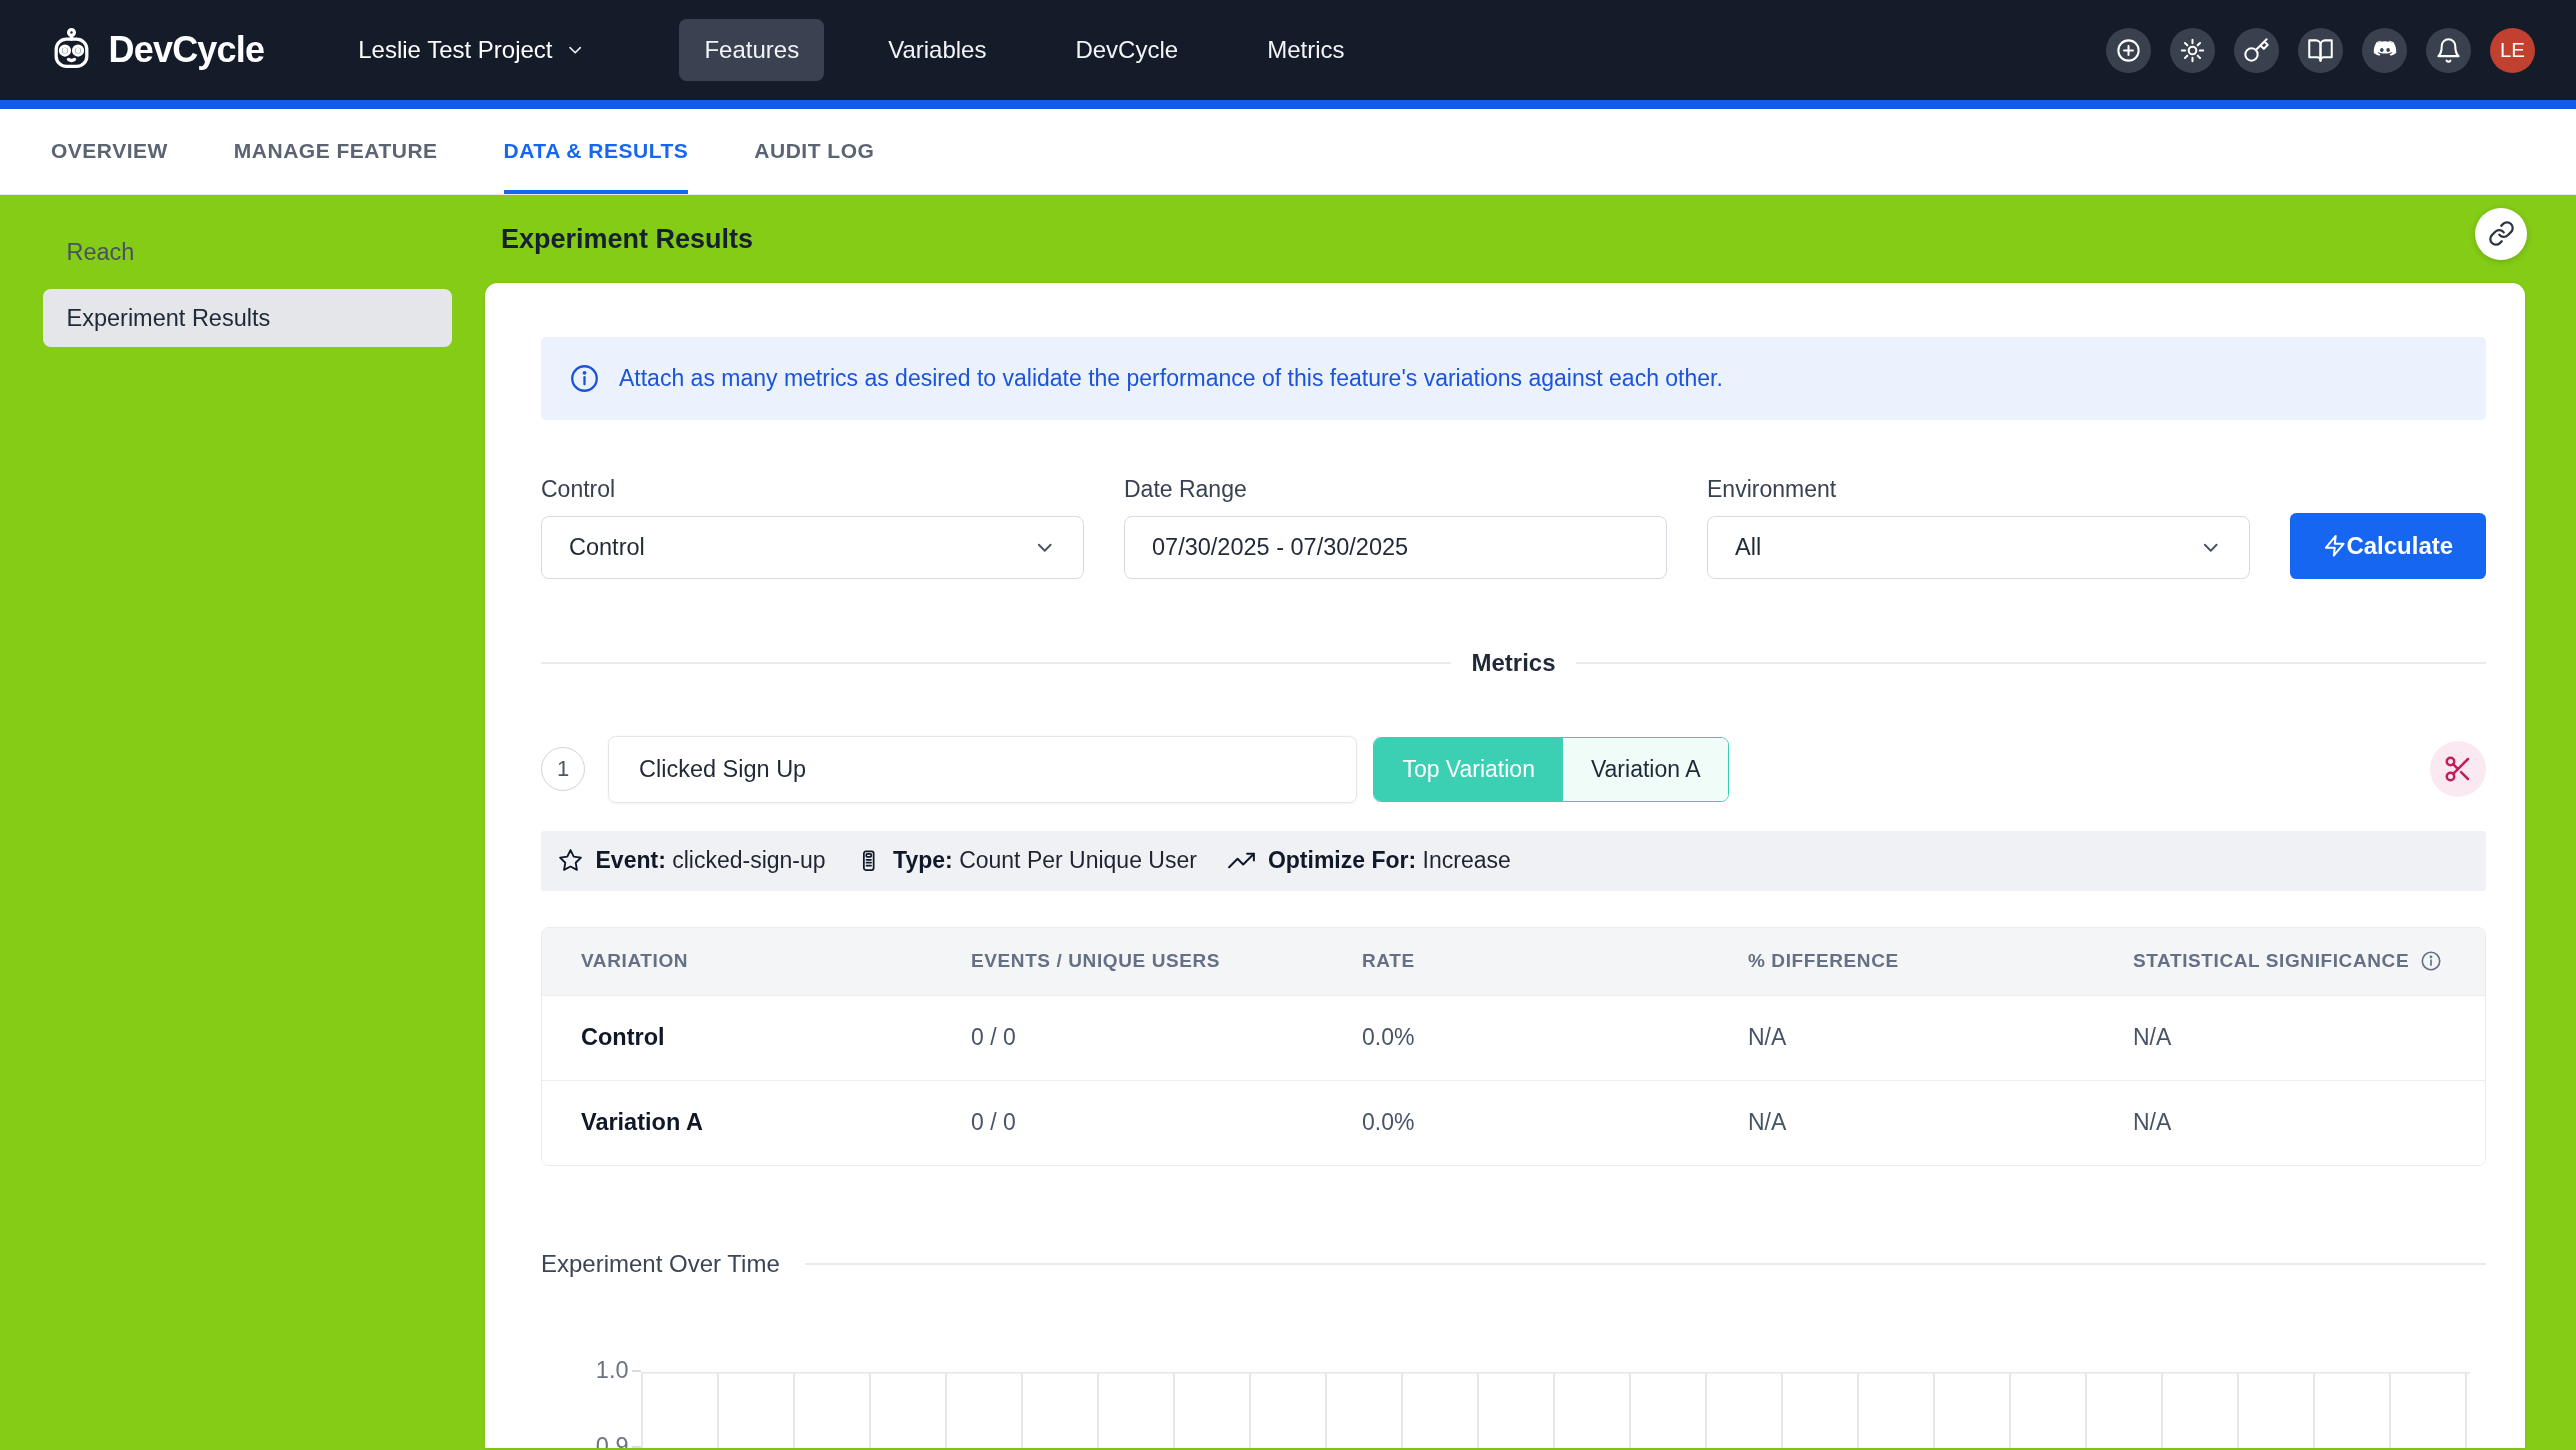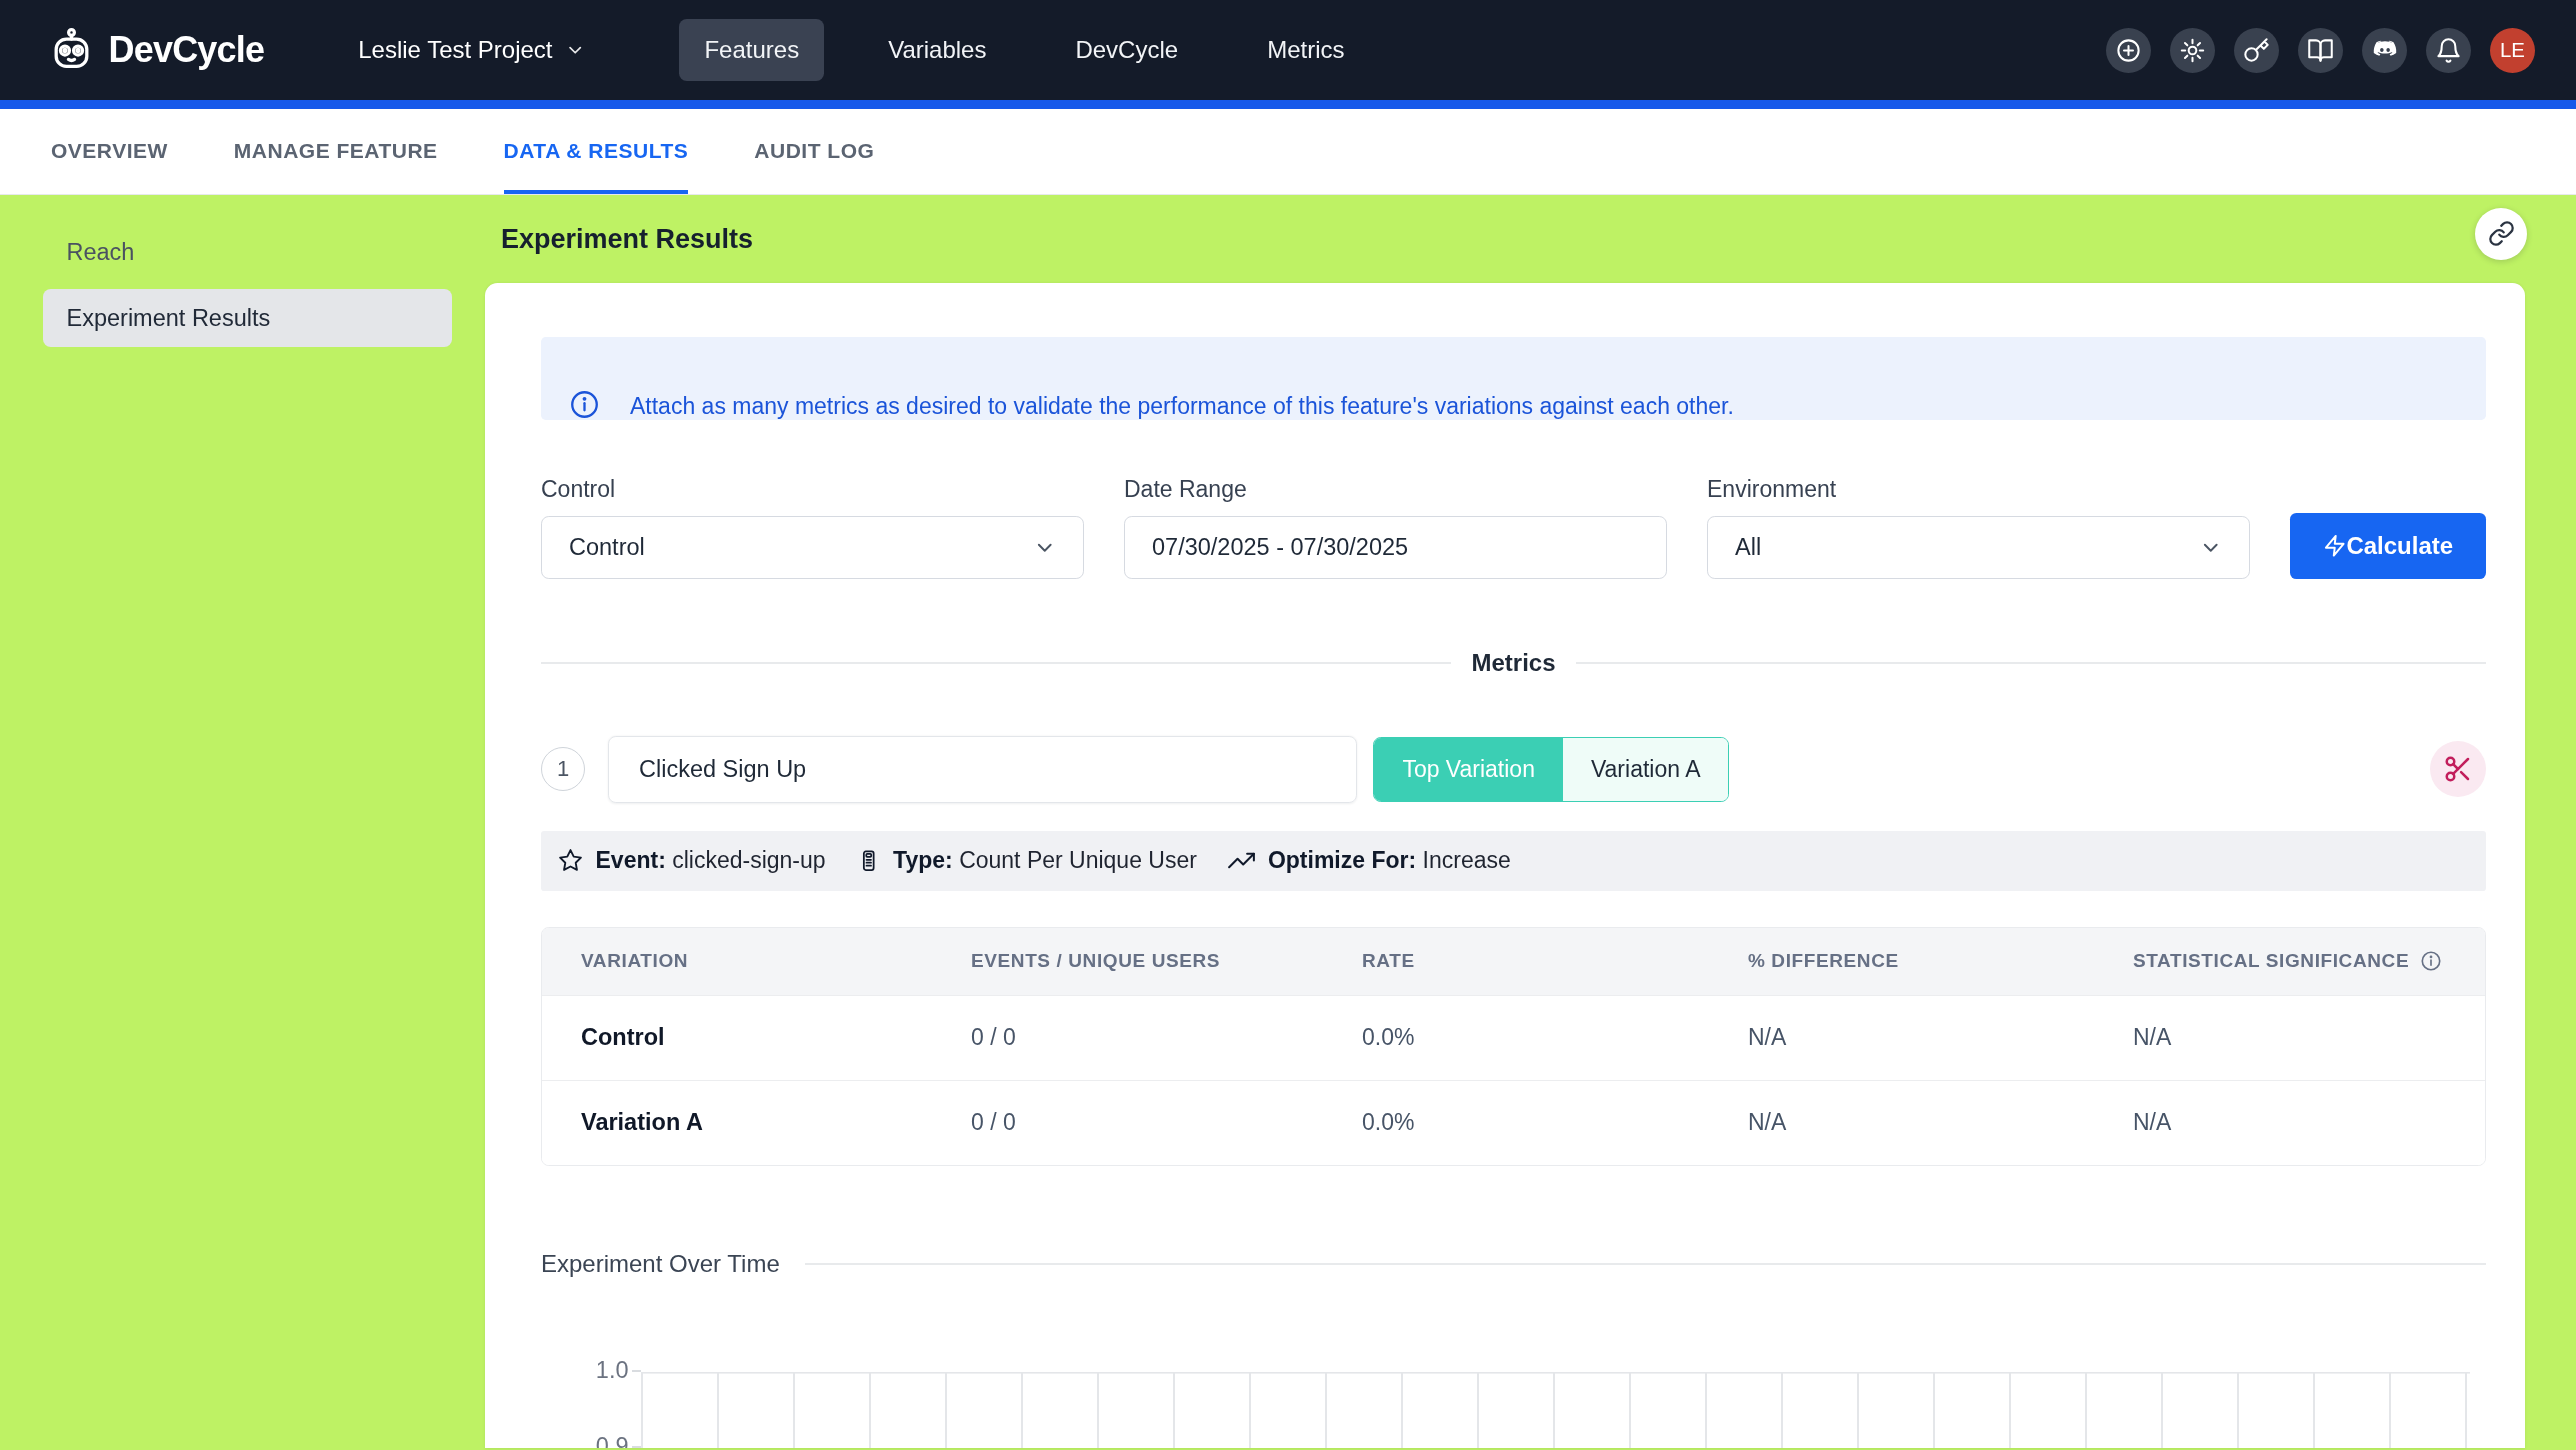--- a/index.html
+++ b/index.html
@@ -1,19 +1,19 @@
 <!DOCTYPE html>
 <html style="font-size:12.5px"><head>
 <meta charset="utf-8">
 <style>
   * { margin:0; padding:0; box-sizing:border-box; }
   html,body { background:#e8eaed; }
   .screen {
     position:relative; width:2576px; height:1450px; overflow:hidden;
-    font-family:"Liberation Sans", sans-serif; background:#bef264; color:#1f2937;
+    font-family:"Liberation Sans", sans-serif; background:#84cc16; color:#1f2937;
   }
   
   .navbar { height:100px; background:#141b29; display:flex; align-items:center; padding:0 41px 0 47px; }
   .brand { display:flex; align-items:center; gap:12.5px; color:#fff; }
   .brand-name { font-size:36px; font-weight:bold; letter-spacing:-0.8px; }
   .project { display:flex; align-items:center; gap:12.5px; color:#fff; font-size:24px; font-weight:500; margin-left:94px; cursor:pointer; }
   .project svg { opacity:.9; }
   .nav-items { display:flex; align-items:center; gap:39px; margin-left:94px; }
   .nav-item { color:#f2f4f7; font-size:24px; font-weight:500; padding:17px 25px; border-radius:7.8px; cursor:pointer; }
   .nav-item.active { background:#3a4252; }
@@ -35,21 +35,21 @@
     border-radius:7.8px; font-size:23.5px; color:#4a5261; cursor:pointer; }
   .side-item.active { background:#e4e6e9; color:#212a38; font-weight:500; }
   .main { flex:1; min-width:0; display:flex; flex-direction:column; position:relative; }
   .title-row { height:88px; flex:none; display:flex; align-items:center; }
   .page-title { margin-left:31px; font-size:27px; font-weight:bold; color:#16202e; }
   .link-btn { position:absolute; top:12.5px; right:49px; width:52px; height:52px; border-radius:50%; background:#fff;
     box-shadow:0 1.6px 6.3px rgba(16,24,40,.18); display:flex; align-items:center; justify-content:center; color:#2b3442; cursor:pointer; }
   .card { flex:1; margin:0 51px 0 15px; background:#fff; border-radius:12.5px 12.5px 0 0;
     box-shadow:0 0.8px 3.1px rgba(16,24,40,.08); padding:54px 39px 0 56px; overflow:hidden; }
   
-  .banner { height:83px; background:#ecf2fd; border-radius:4.7px; display:flex; align-items:flex-end; padding:0 28px; gap:30px; }
+  .banner { height:83px; background:#ecf2fd; border-radius:4.7px; display:flex; align-items:center; padding:0 28px; gap:19px; }
   .banner-icon { color:#1b54d9; flex:none; display:flex; }
   .banner-text { color:#1b54d9; font-size:23px; font-weight:500; }
   
   .filters { margin-top:56px; display:flex; gap:40px; }
   .field-group { width:546px; }
   .field-label { font-size:23px; color:#374151; font-weight:500; margin-bottom:12.5px; }
   .field { height:63px; border:1.6px solid #d6dae1; border-radius:7.8px; background:#fff; display:flex; align-items:center;
     justify-content:space-between; padding:0 27px; font-size:23.5px; color:#1f2937; cursor:pointer; }
   .field .chev { color:#4b5563; display:flex; }
   .calc-wrap { margin-left:auto; display:flex; align-items:flex-end; }

